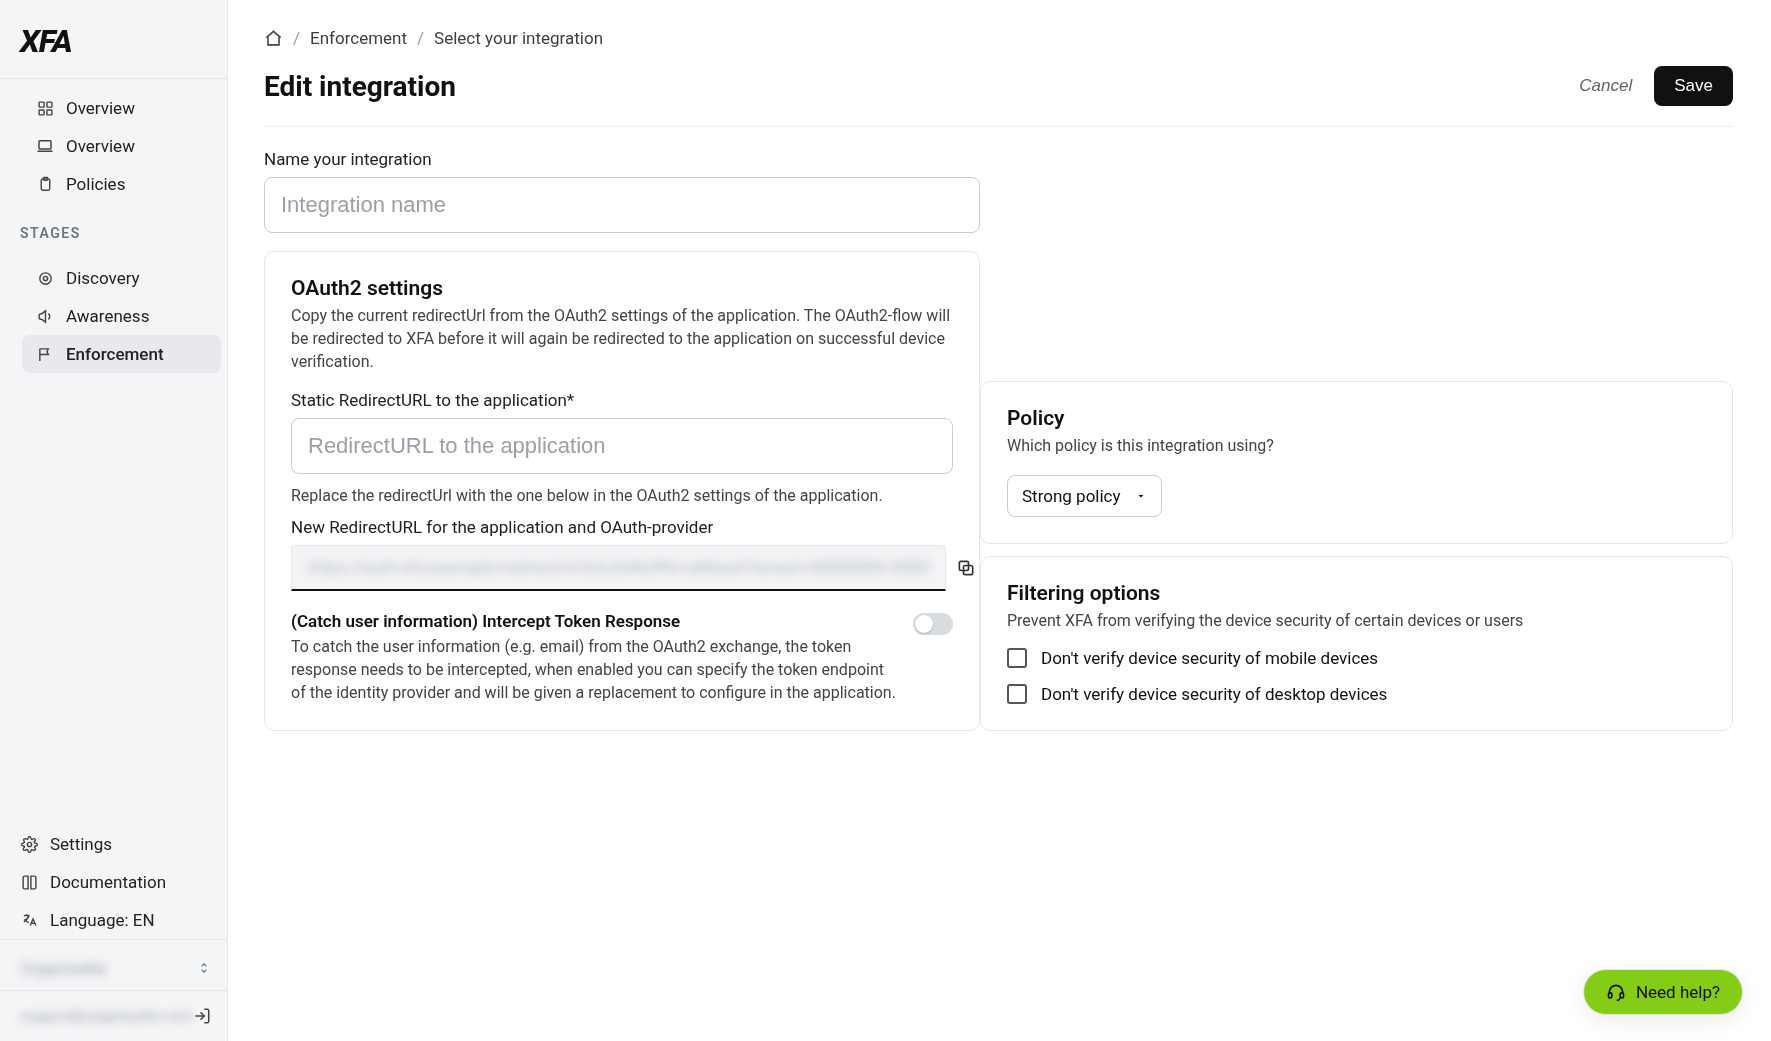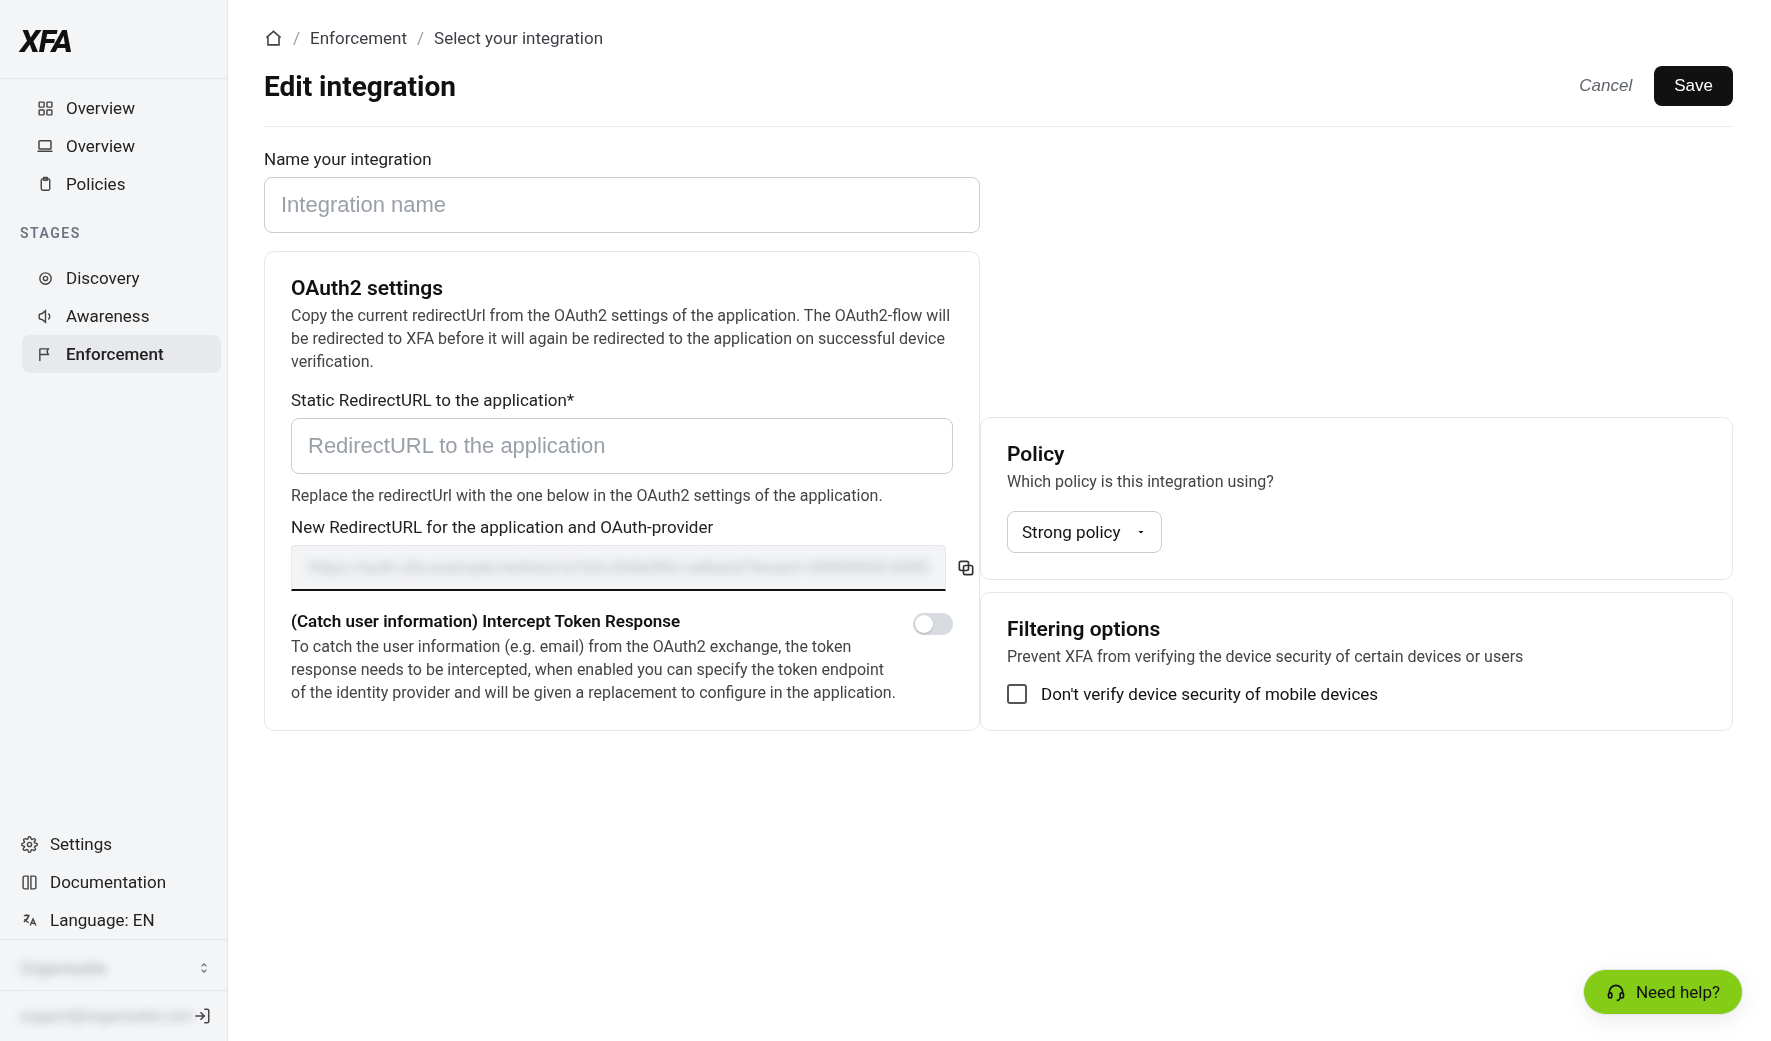--- a/index.html
+++ b/index.html
@@ -373,20 +373,24 @@
       </div>
 
       <div class="card">
         <div class="card-title">Filtering options</div>
         <div class="card-desc" style="margin-bottom:10px">Prevent XFA from verifying the device security of certain devices or users</div>
 
         <div class="chk-row">
           <div class="chk"></div>
           <span>Don't verify device security of mobile devices</span>
         </div>
+        <div class="chk-row">
+          <div class="chk"></div>
+          <span>Don't verify device security of desktop devices</span>
+        </div>
       </div>
     </div>
   </div>
 
 </div>
 
 <div class="help-pill">
   <span>
     <svg width="20" height="20" viewBox="0 0 24 24" fill="none" stroke="#111" stroke-width="2">
         <path d="M4 13v-1a8 8 0 0 1 16 0v1"></path>

